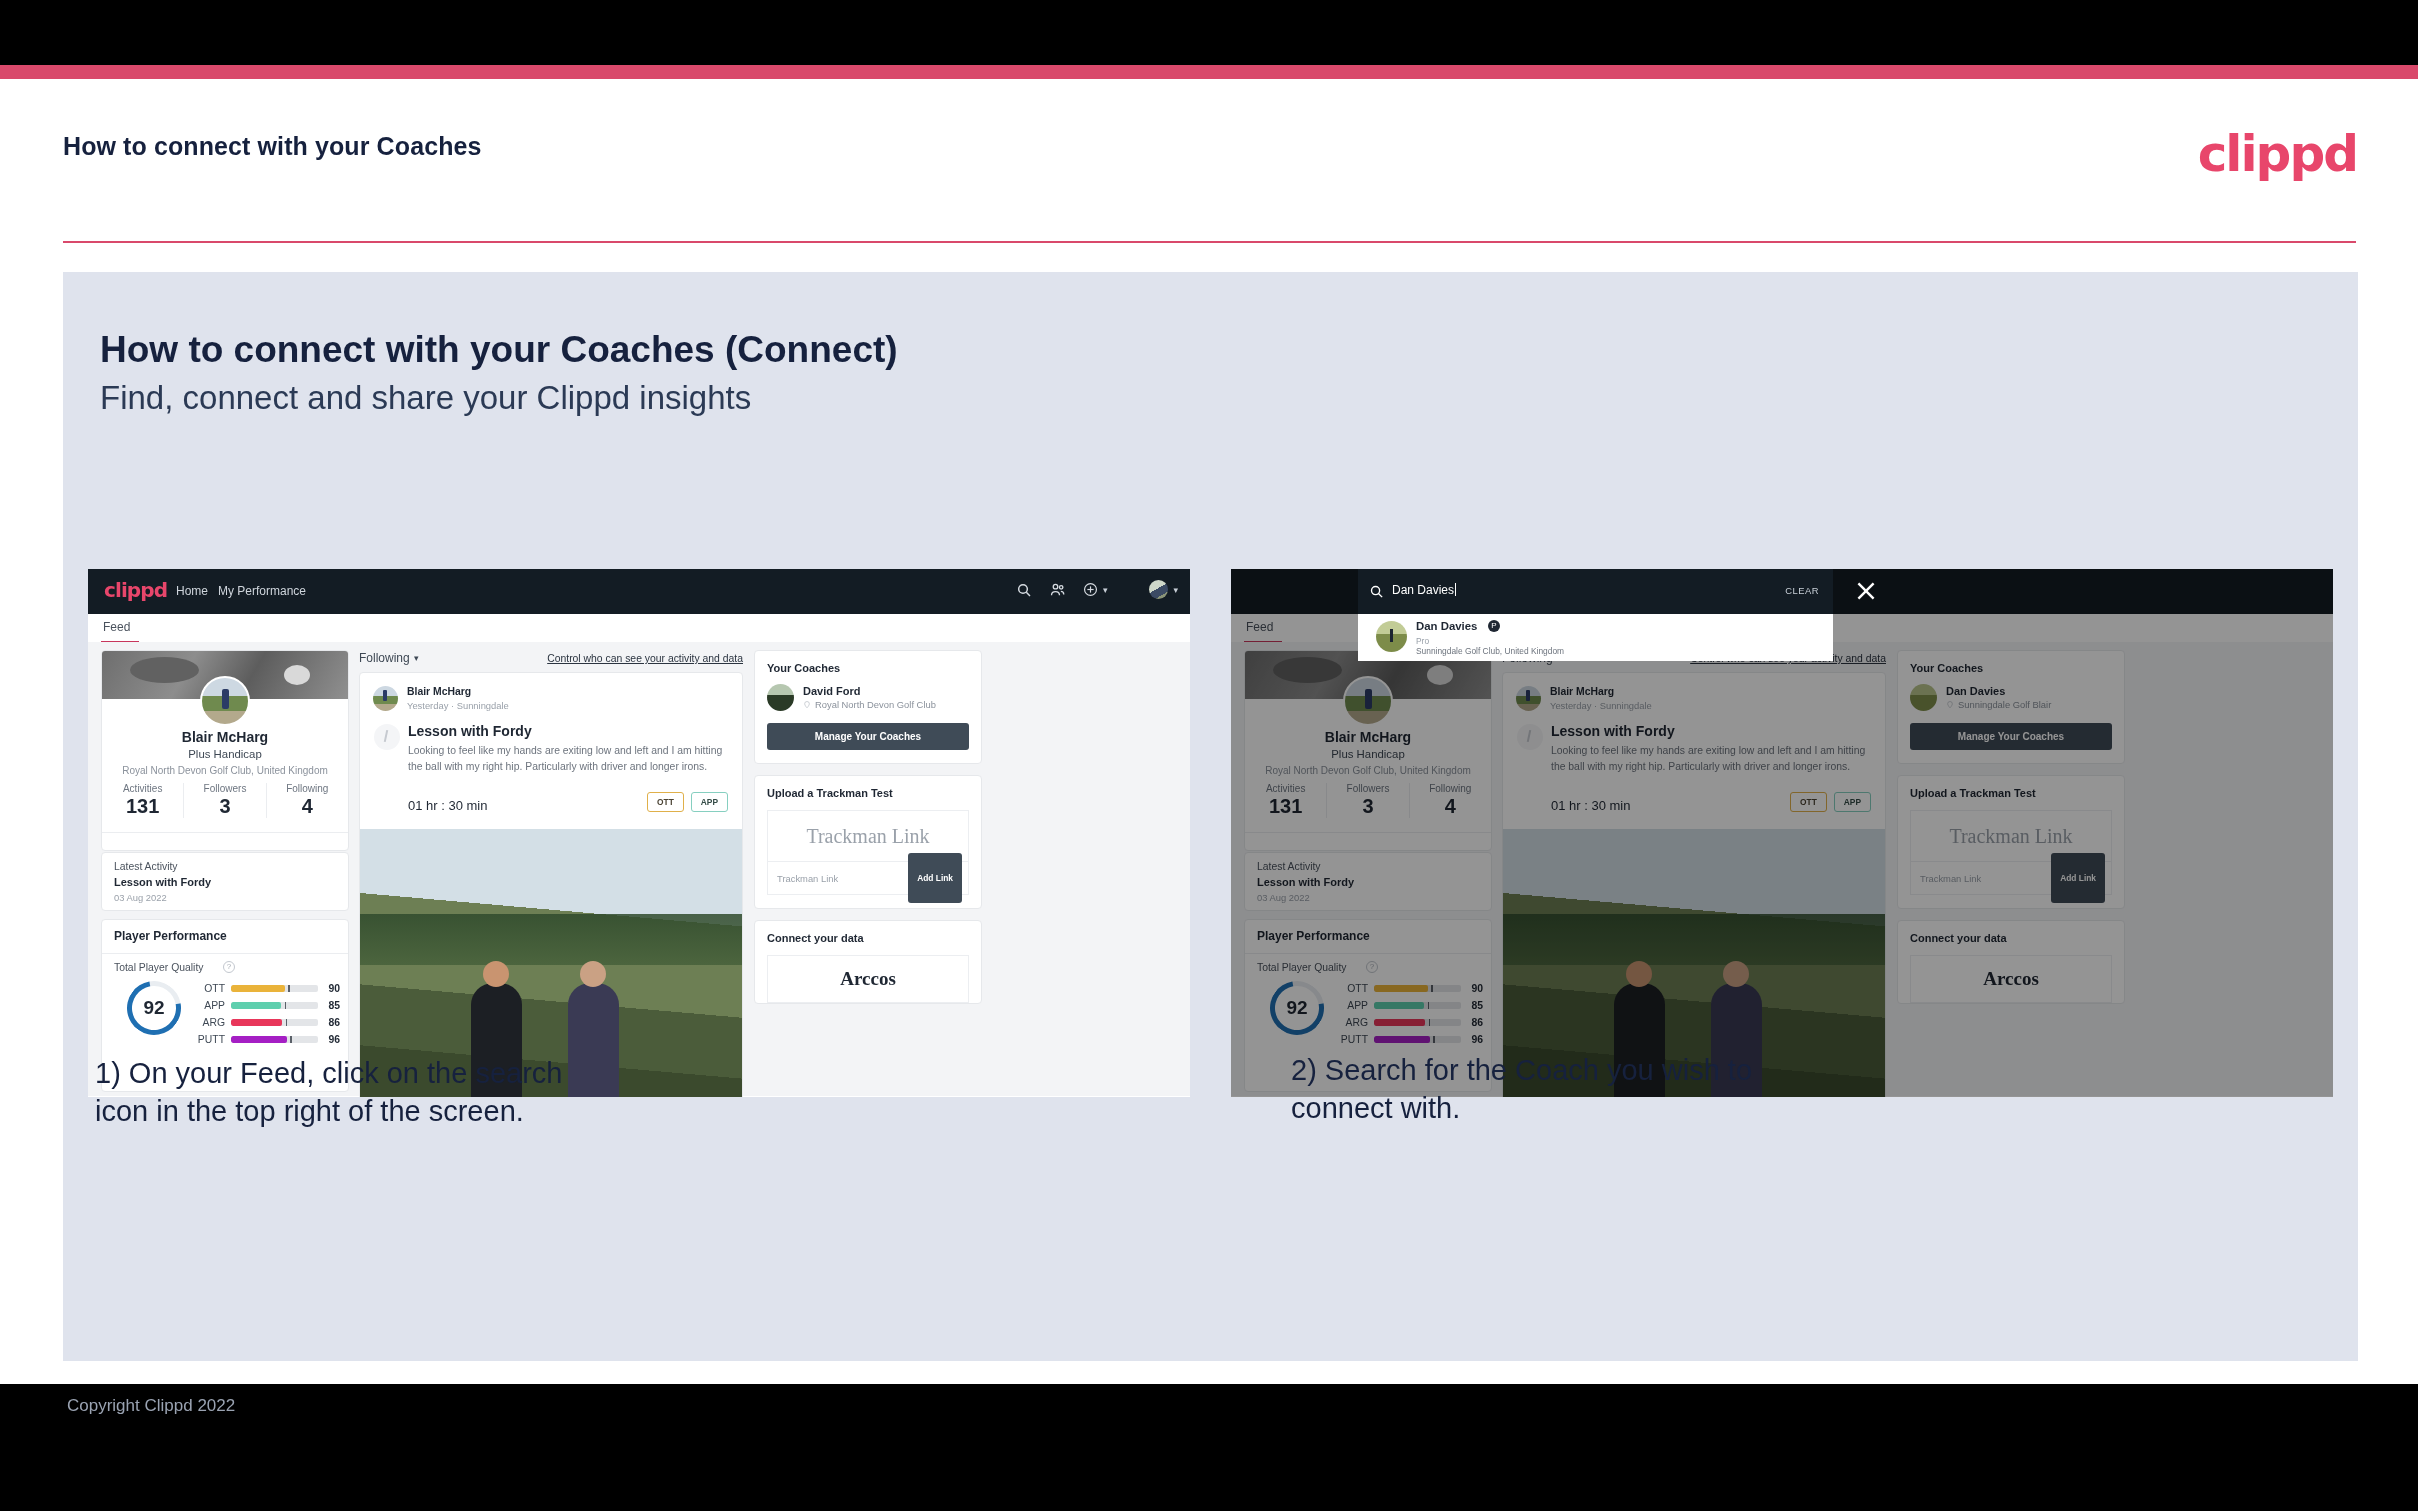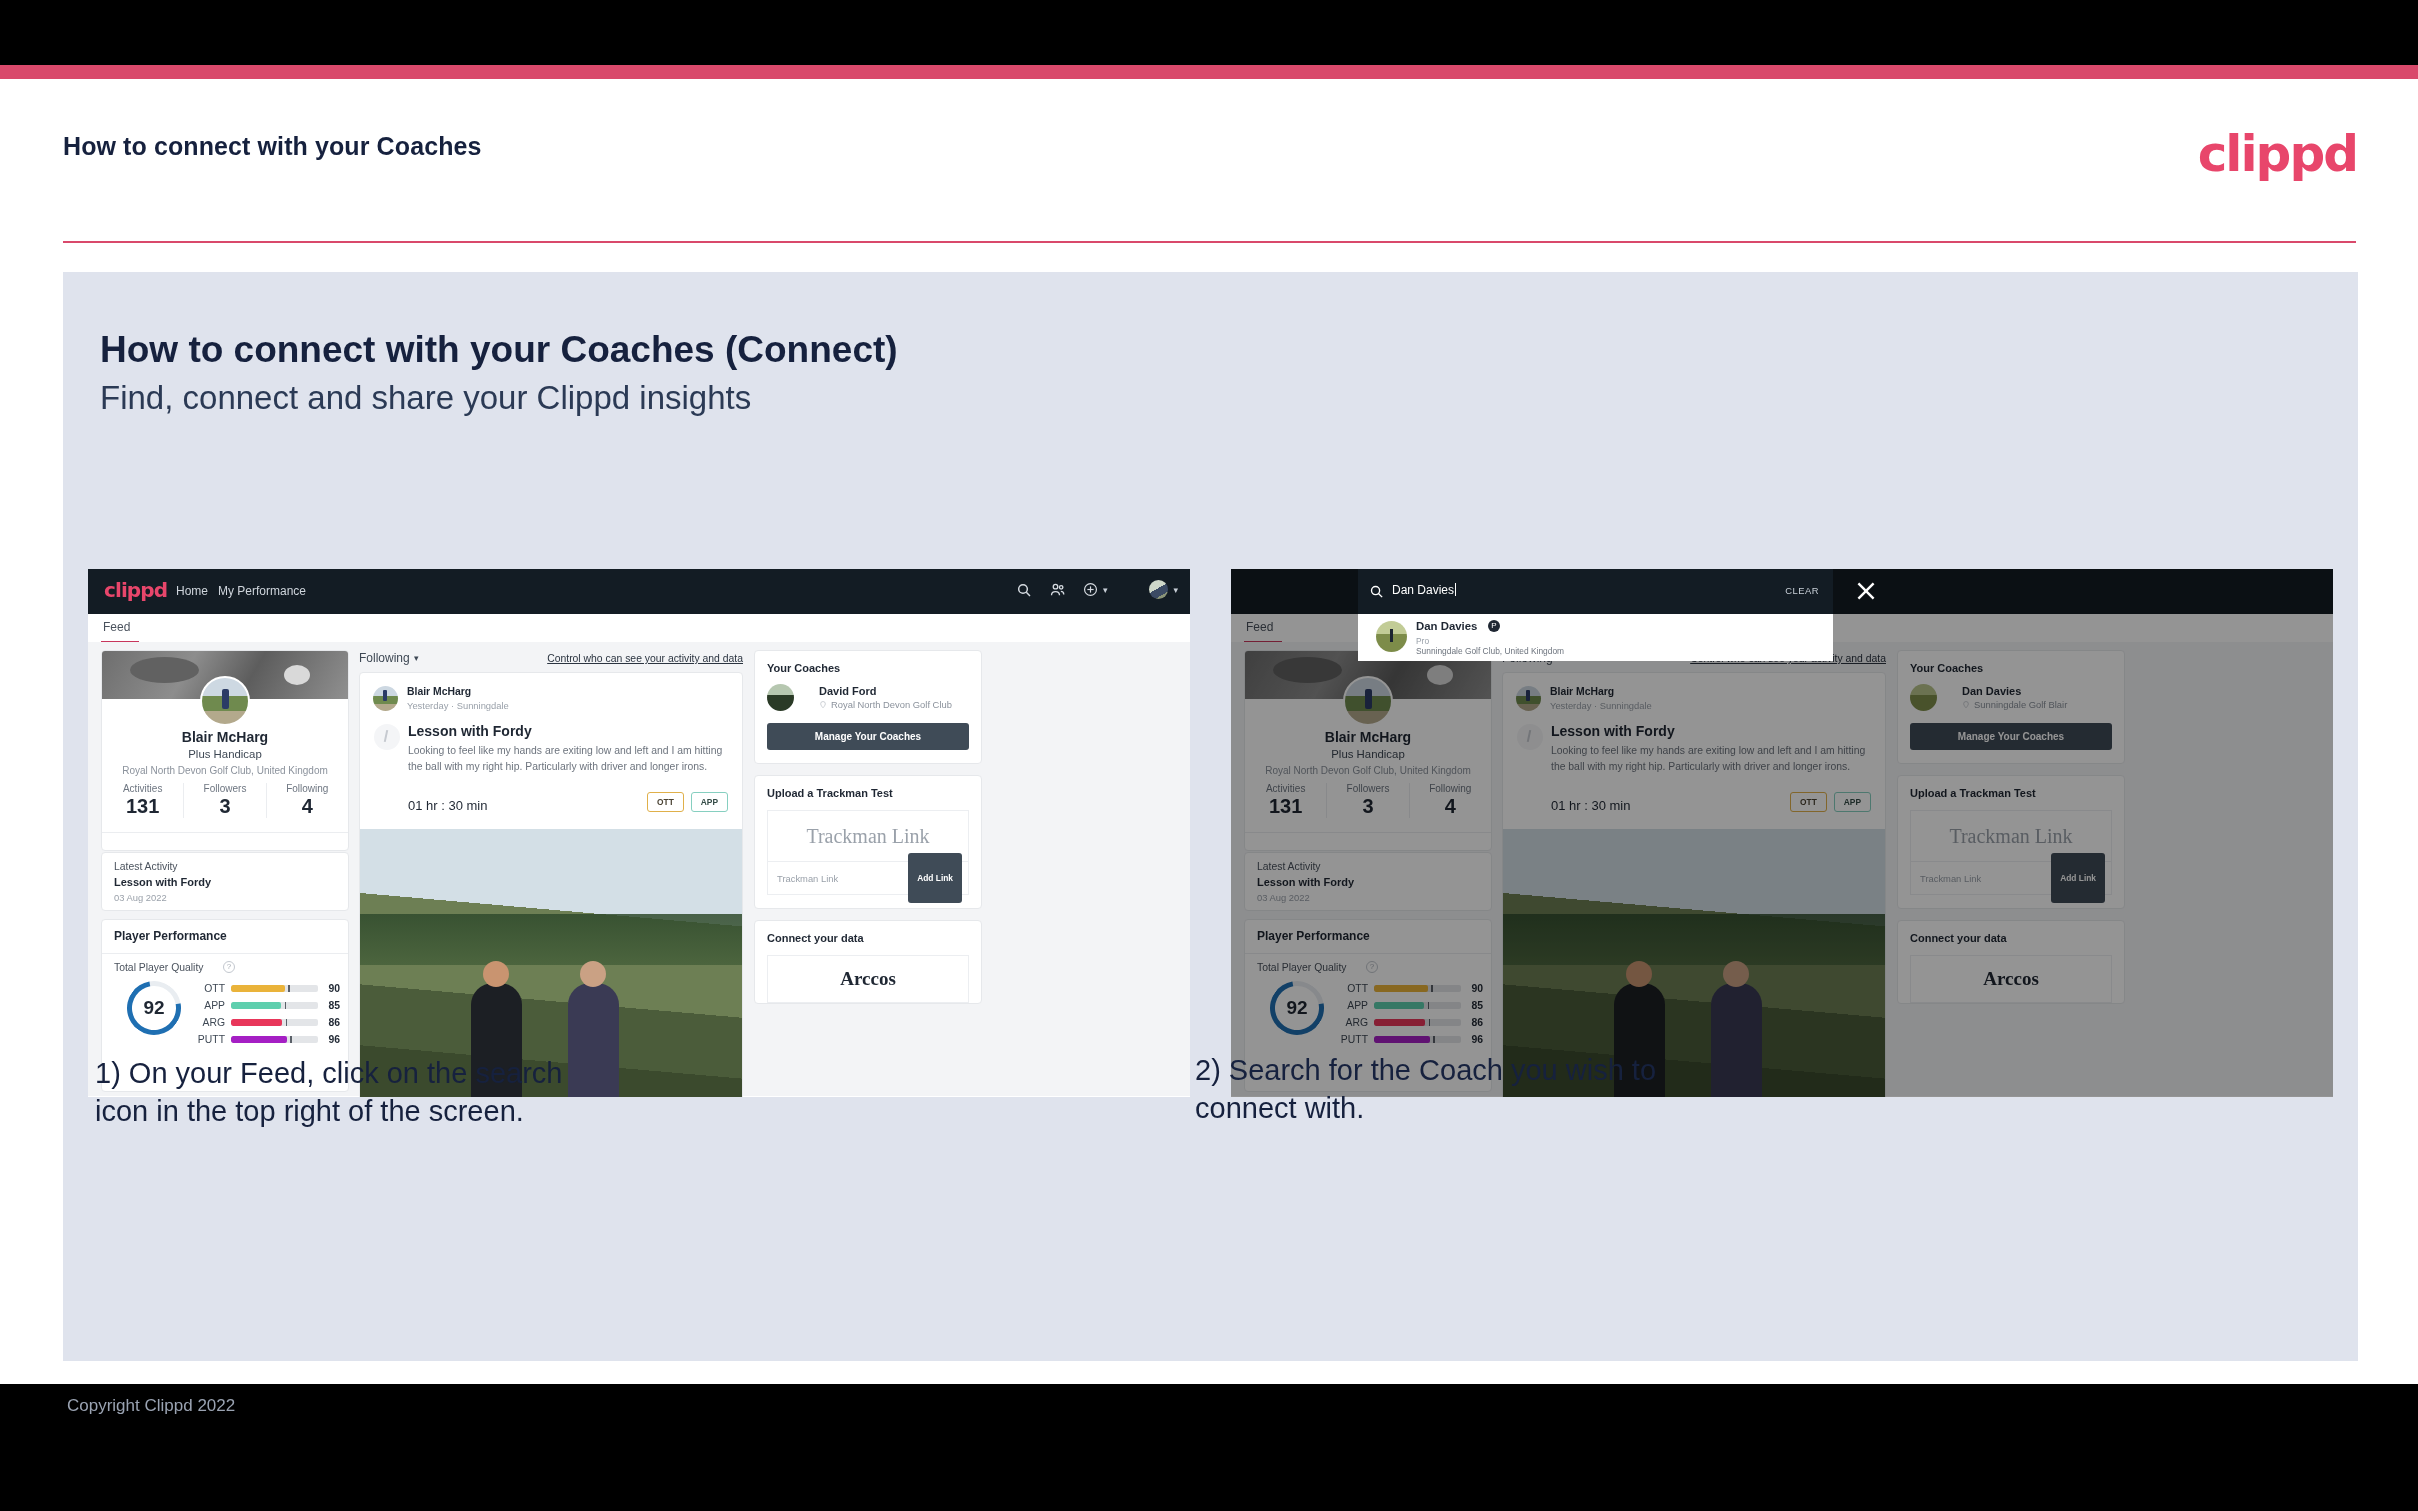--- a/index.html
+++ b/index.html
@@ -18,21 +18,21 @@
           letter-spacing:-2px; font-family:"DejaVu Sans", sans-serif; line-height:1; }
   .hdr-rule { position:absolute; left:63px; top:241px; width:2293px; height:2px; background:#d9496b; }
 
   .content { position:absolute; left:63px; top:272px; width:2295px; height:1089px; background:#dfe3ed; }
 
   .title-main { position:absolute; left:37px; top:57px; font-size:37px; font-weight:700; color:#16213e; }
   .title-sub  { position:absolute; left:37px; top:107px; font-size:33px; font-weight:400; color:#2b3a55; }
 
   .caption { position:absolute; font-size:29px; line-height:1.32; color:#16213e; white-space:pre-line; }
   .cap1 { left:32px; top:782px; }
-  .cap2 { left:1132px; top:779px; }
+  .cap2 { left:1228px; top:779px; }
 
   .copyright { position:absolute; left:67px; top:1396px; font-size:17px; color:#9aa3b2; }
 
   
   .shot { position:absolute; overflow:hidden; background:#fff; }
   .shot1 { left:25px; top:297px; width:1102px; height:528px; }
   .shot2 { left:1168px; top:297px; width:1102px; height:528px; }
 
   .navbar { position:absolute; left:0; top:0; width:100%; height:45px; background:#131c24; }
   .nav-logo { position:absolute; left:16px; top:11px; font-size:20px; font-weight:700; color:#e8466b;
@@ -122,21 +122,21 @@
   .g1 { left:111px; } .g2 { left:208px; background:#3a3a54; }
   .g1::after{content:"";position:absolute;left:12px;top:-22px;width:26px;height:26px;border-radius:50%;background:#c99470;}
   .g2::after{content:"";position:absolute;left:12px;top:-22px;width:26px;height:26px;border-radius:50%;background:#caa184;}
   .treeline { position:absolute; left:0; top:85px; width:100%; height:51px;
       background:linear-gradient(180deg,#2f4a2c,#46603a); opacity:.85;}
 
   
   .right-col { position:absolute; left:666px; top:8px; width:228px; }
   .rc { position:relative; background:#fff; border:1px solid #e6e8eb; border-radius:4px; margin-bottom:11px; }
   .rc-title { font-size:11px; font-weight:700; color:#1f2733; padding:11px 12px 0 12px; }
-  .coach-row { display:flex; align-items:center; gap:25px; padding:10px 12px 0 12px; }
+  .coach-row { display:flex; align-items:center; gap:9px; padding:10px 12px 0 12px; }
   .coach-av { width:27px; height:27px; border-radius:50%; flex:none; overflow:hidden; }
   .cav-df { background:linear-gradient(180deg,#b6c7b0 0 40%,#2a3a26 40%); }
   .cav-dd { background:linear-gradient(180deg,#b9c48c 0 42%,#7f8e4a 42%); }
   .cav-df::after{content:"";position:absolute;}
   .coach-name { font-size:11px; font-weight:700; color:#1f2733; }
   .coach-club { font-size:9.4px; color:#8b929c; margin-top:2px; display:flex; gap:4px; align-items:center;}
   .btn-dark { display:block; margin:12px 12px 13px 12px; background:#3f4b57; color:#fff;
               font-size:10px; font-weight:700; text-align:center; padding:8px 0; border-radius:3px; }
   .tm-box { margin:11px 12px 0 12px; border:1px solid #eceef1; border-bottom:none; height:51px;
             display:flex; align-items:center; justify-content:center; }

